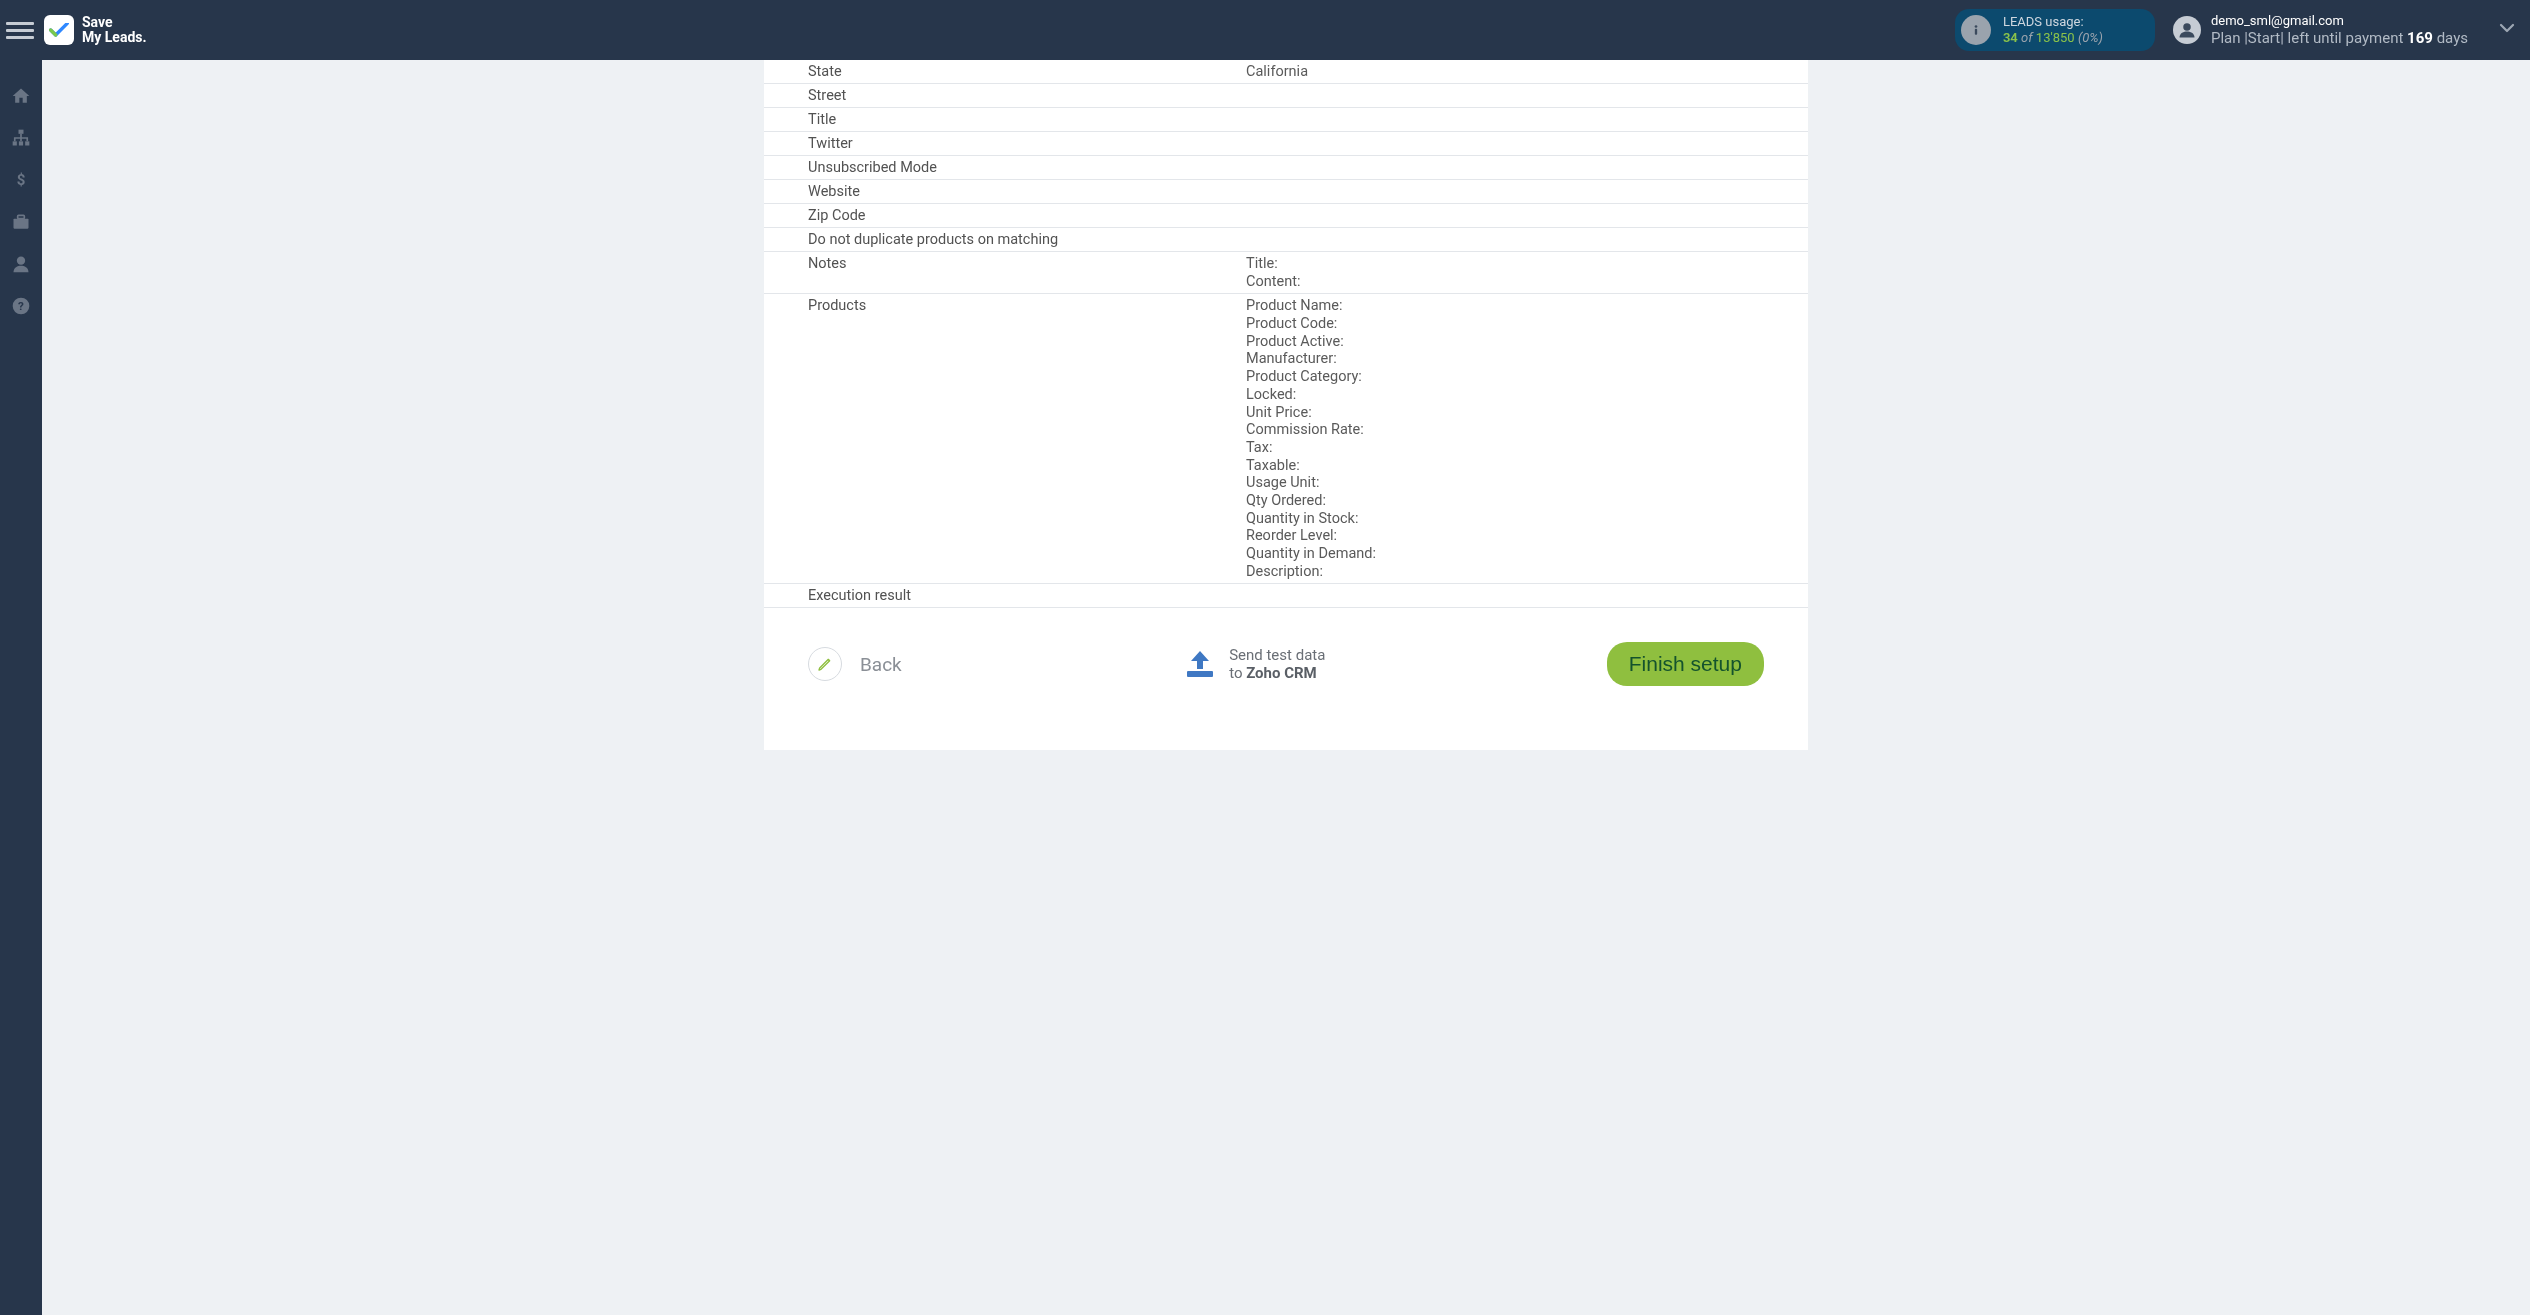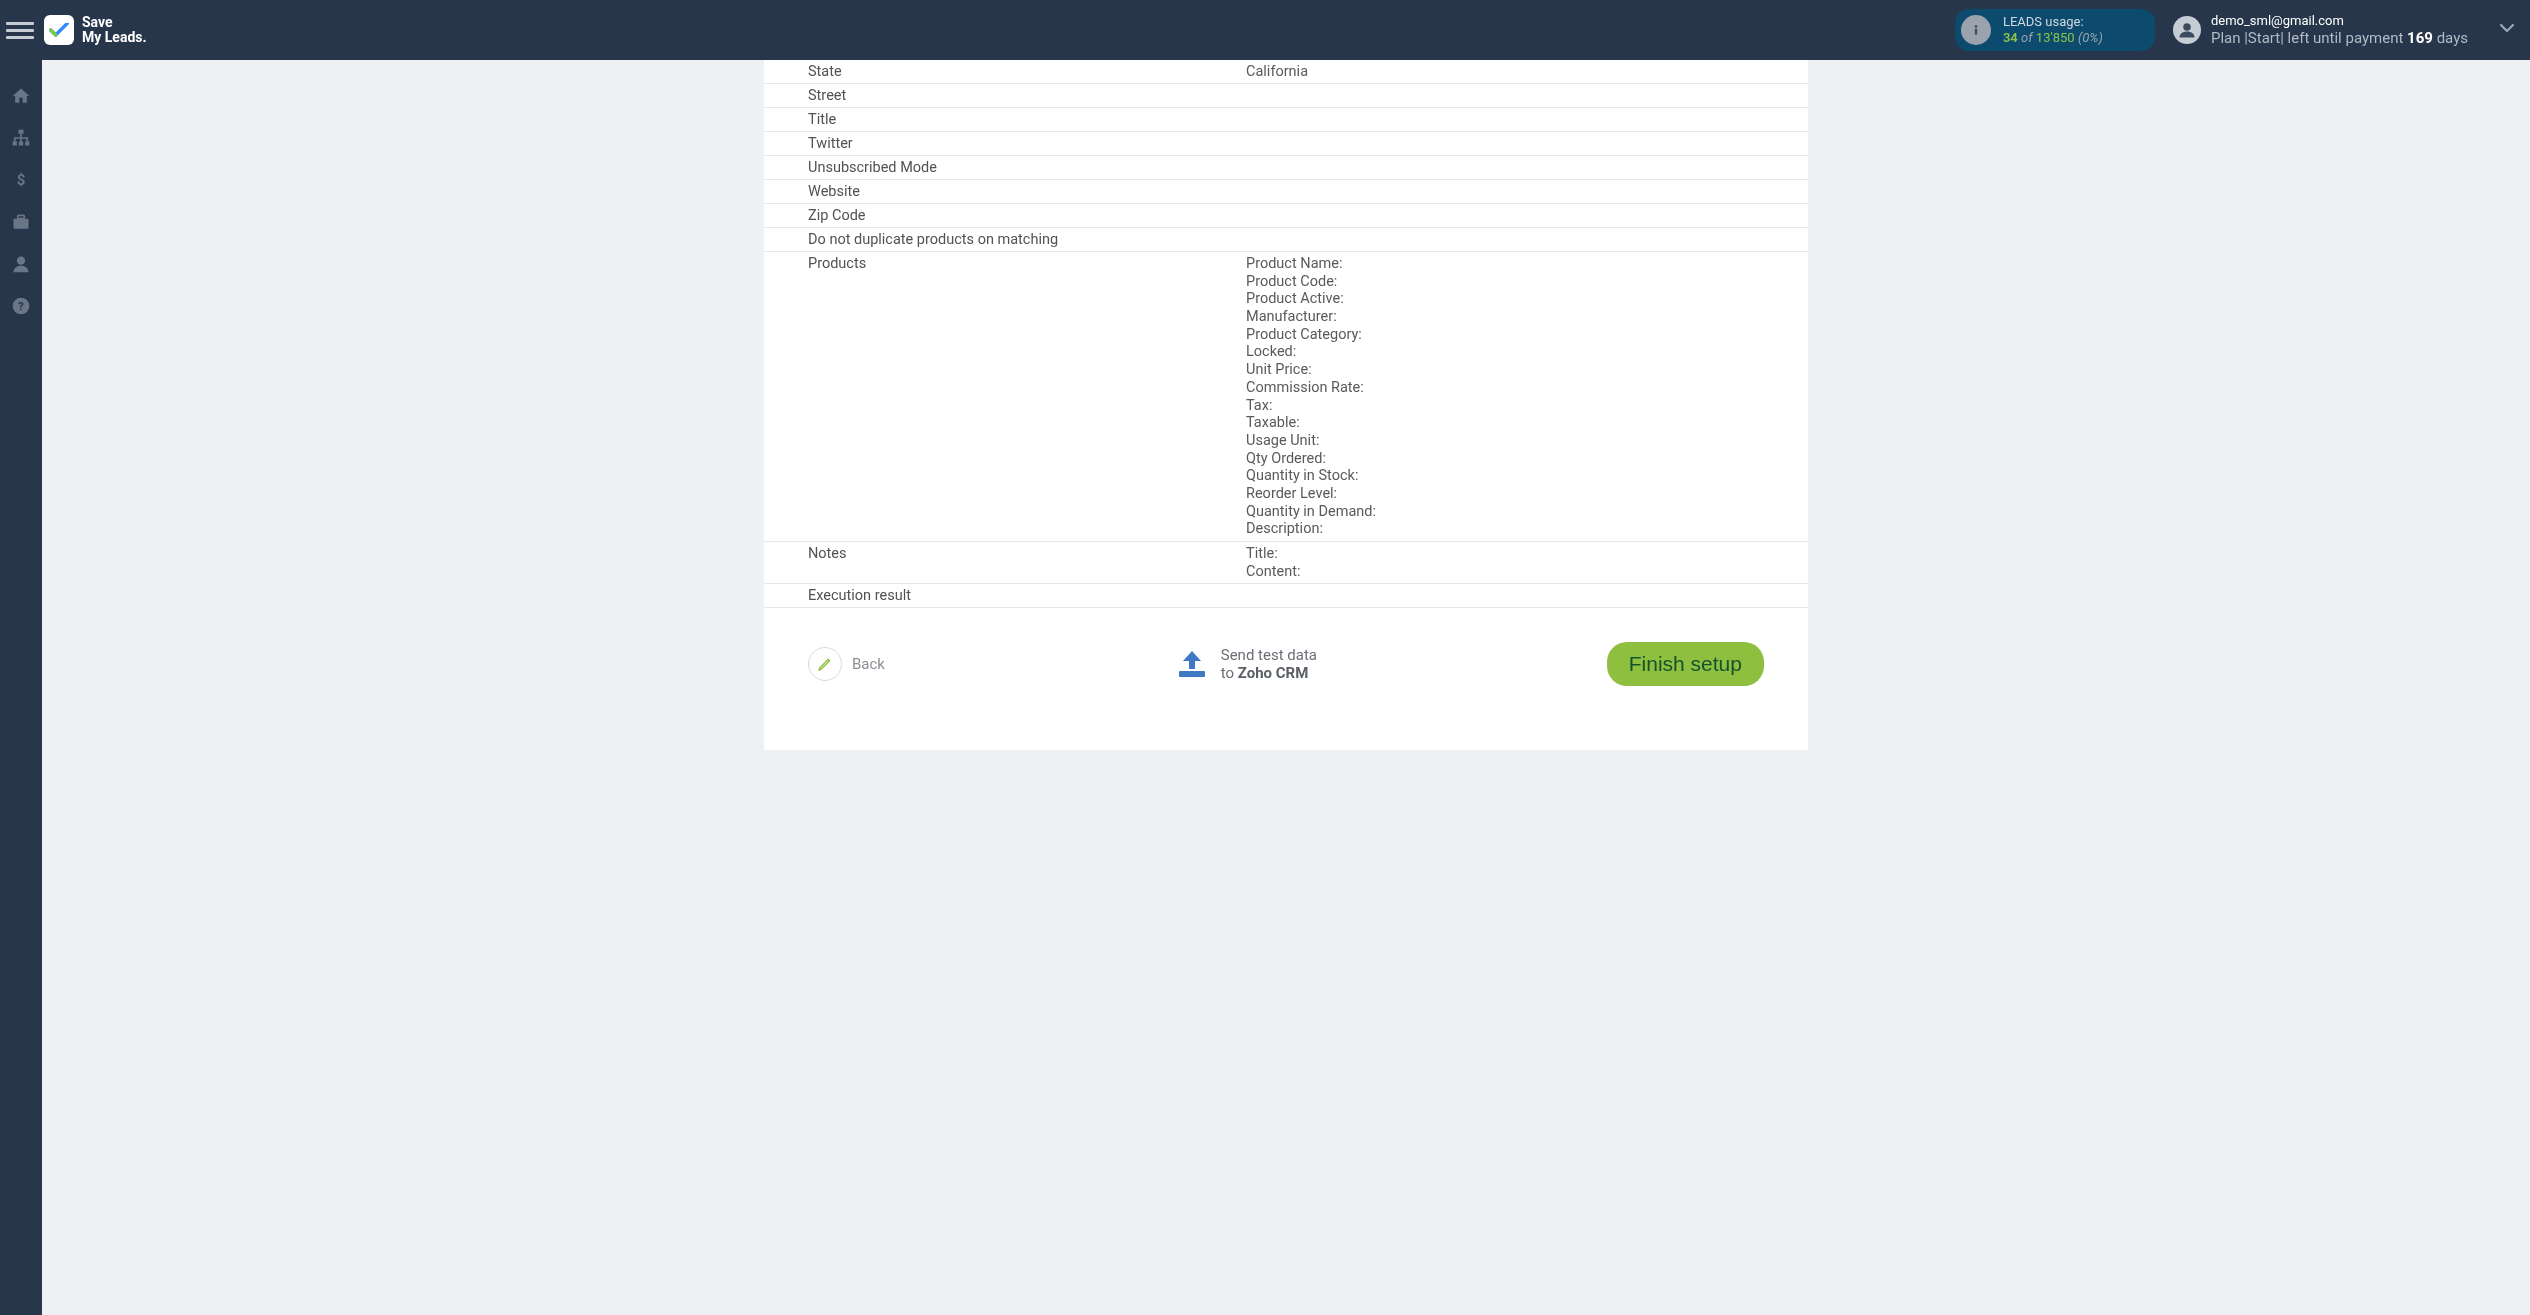--- a/index.html
+++ b/index.html
@@ -105,22 +105,22 @@
 .row .label { width: 482px; padding: 3px 0 3px 44px; }
 .row .value { flex: 1; padding: 3px 0 3px 0; color: #5a5a5a; }
 .row.multi .value { line-height: 1.22; font-size: 14.5px; }
 .row.multi .value div { padding: 0; }
 .row.noborder { border-bottom: none; }
 .footer-actions {
   display: flex; align-items: center; justify-content: space-between;
   padding: 34px 44px 0 44px;
 }
 .back-btn {
-  display: flex; align-items: center; gap: 10px; color: #8a8f96;
-  cursor: pointer; font-size: 15px;
+  display: flex; align-items: center; gap: 18px; color: #8a8f96;
+  cursor: pointer; font-size: 19px;
 }
 .pencil-circle {
   width: 34px; height: 34px; border-radius: 50%;
   border: 1px solid #d7dbe0; display: flex; align-items: center; justify-content: center;
 }
 .send-test { display: flex; align-items: center; gap: 12px; color: #6a6f76; cursor: pointer; }
 .send-test .txt { font-size: 15px; line-height: 1.2; }
 .send-test .txt .sub { color: #6a6f76; }
 .send-test .txt .crm { font-weight: 700; color: #5a5f66; }
 .finish-btn {
@@ -256,20 +256,28 @@
           </div>
           <div class="row">
             <div class="label">Zip Code</div>
             <div class="value"></div>
           </div>
           <div class="row">
             <div class="label">Do not duplicate products on matching</div>
             <div class="value"></div>
           </div>
         </div>
+
+      <div class="row multi">
+        <div class="label">Notes</div>
+        <div class="value" id="notes-lines">
+            <div>Title:</div>
+            <div>Content:</div>
+          </div>
+      </div>
 
       <div class="row multi">
         <div class="label">Products</div>
         <div class="value" id="products-lines">
             <div>Product Name:</div>
             <div>Product Code:</div>
             <div>Product Active:</div>
             <div>Manufacturer:</div>
             <div>Product Category:</div>
             <div>Locked:</div>
@@ -279,28 +287,20 @@
             <div>Taxable:</div>
             <div>Usage Unit:</div>
             <div>Qty Ordered:</div>
             <div>Quantity in Stock:</div>
             <div>Reorder Level:</div>
             <div>Quantity in Demand:</div>
             <div>Description:</div>
           </div>
       </div>
 
-      <div class="row multi">
-        <div class="label">Notes</div>
-        <div class="value" id="notes-lines">
-            <div>Title:</div>
-            <div>Content:</div>
-          </div>
-      </div>
-
       <div class="tbl" id="rows-tail">
           <div class="row">
             <div class="label">Execution result</div>
             <div class="value"></div>
           </div>
         </div>
 
       <div class="footer-actions">
         <div class="back-btn">
           <div class="pencil-circle">

